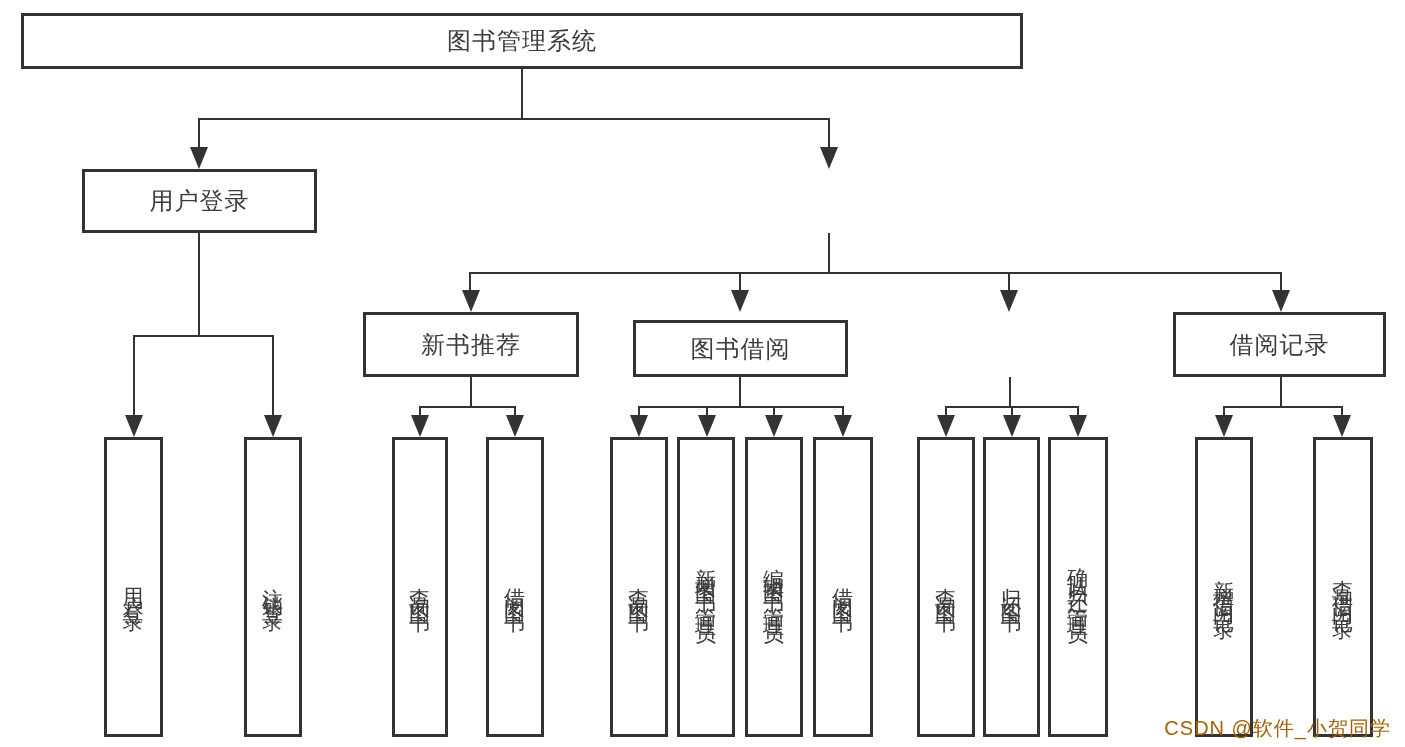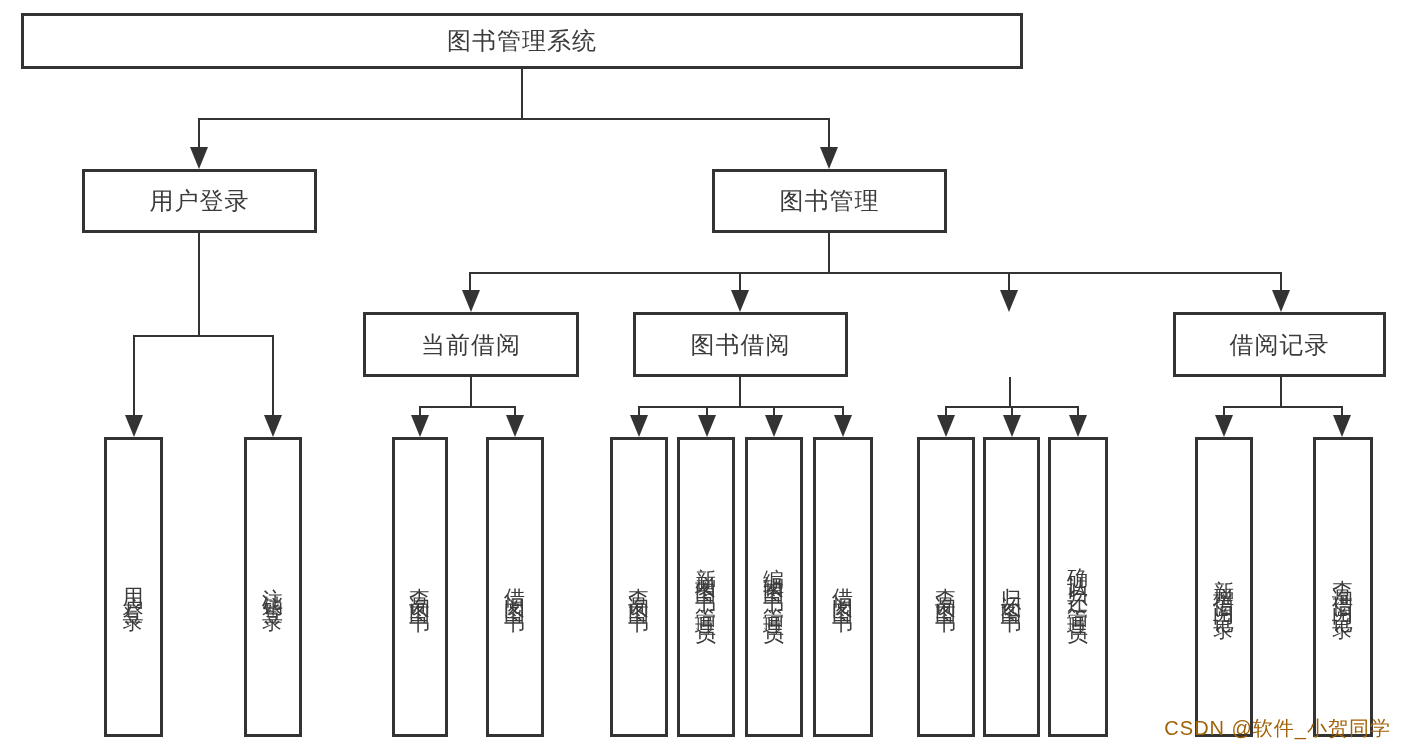--- a/index.html
+++ b/index.html
@@ -66,46 +66,43 @@
   <div class="vline" style="left:521px; top:69px; height:50px;"></div>
   <div class="hline" style="left:198px; top:118px; width:632px;"></div>
   <div class="vline" style="left:198px; top:118px; height:30px;"></div>
   <div class="vline" style="left:828px; top:118px; height:30px;"></div>
   <div class="arrow" style="left:190px; top:147px;"></div>
   <div class="arrow" style="left:820px; top:147px;"></div>
 
   <div class="box" style="left:82px; top:169px; width:235px; height:64px;">
     <span>用户登录</span>
   </div>
-  <div class="box" style="left:712px; top:169px; width:235px; height:64px;">
-    <span>图书管理</span>
-  </div>
 
   <div class="vline" style="left:198px; top:233px; height:104px;"></div>
   <div class="hline" style="left:133px; top:335px; width:141px;"></div>
   <div class="vline" style="left:133px; top:335px; height:81px;"></div>
   <div class="vline" style="left:272px; top:335px; height:81px;"></div>
   <div class="arrow" style="left:125px; top:415px;"></div>
   <div class="arrow" style="left:264px; top:415px;"></div>
 
   <div class="vline" style="left:828px; top:233px; height:41px;"></div>
   <div class="hline" style="left:469px; top:272px; width:813px;"></div>
   <div class="vline" style="left:469px; top:272px; height:19px;"></div>
   <div class="vline" style="left:739px; top:272px; height:19px;"></div>
   <div class="vline" style="left:1008px; top:272px; height:19px;"></div>
   <div class="vline" style="left:1280px; top:272px; height:19px;"></div>
   <div class="arrow" style="left:462px; top:290px;"></div>
   <div class="arrow" style="left:731px; top:290px;"></div>
   <div class="arrow" style="left:1000px; top:290px;"></div>
   <div class="arrow" style="left:1272px; top:290px;"></div>
 
   <div class="box" style="left:363px; top:312px; width:216px; height:65px;">
-    <span>当前借阅</span>
+    <span>新书推荐</span>
   </div>
-  <div class="box" style="left:633px; top:312px; width:215px; height:65px;">
+  <div class="box" style="left:633px; top:320px; width:215px; height:57px;">
     <span>图书借阅</span>
   </div>
   <div class="box" style="left:1173px; top:312px; width:213px; height:65px;">
     <span>借阅记录</span>
   </div>
 
   <div class="vline" style="left:470px; top:377px; height:30px;"></div>
   <div class="hline" style="left:419px; top:406px; width:97px;"></div>
   <div class="vline" style="left:419px; top:406px; height:11px;"></div>
   <div class="vline" style="left:514px; top:406px; height:11px;"></div>

